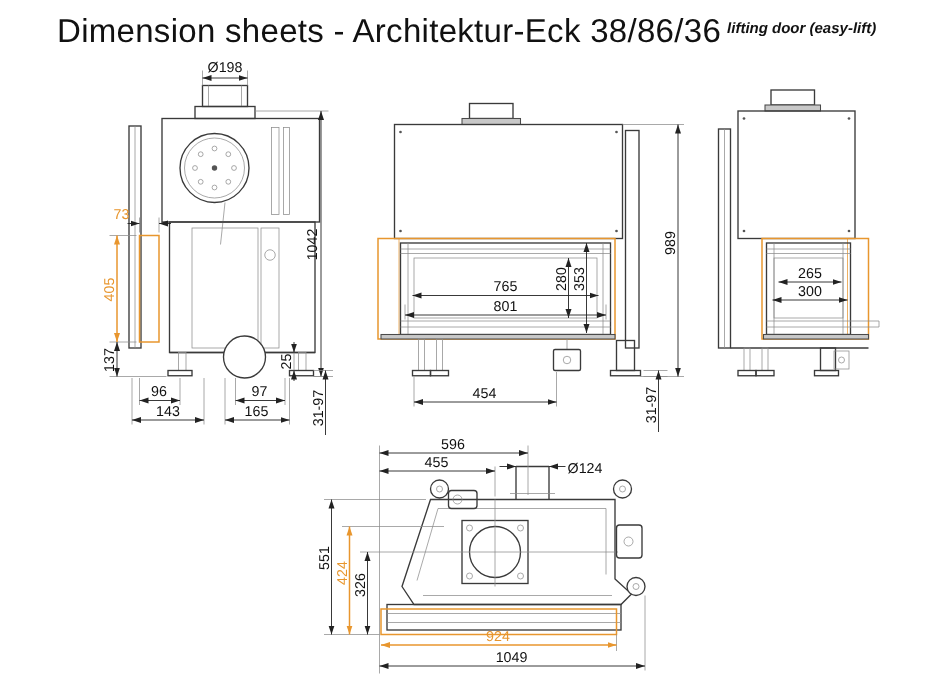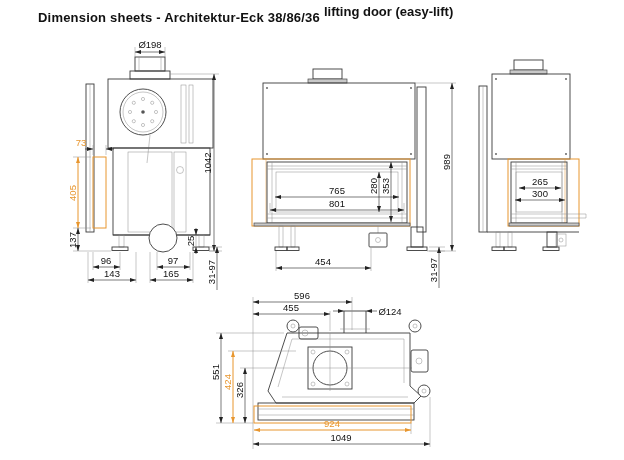--- a/index.html
+++ b/index.html
@@ -1,20 +1,20 @@
 <!DOCTYPE html>
 <html style="--highlight: #E8962E; --line: #3A3A3A;"><head>
 <meta charset="utf-8">
 <style>
   html,body{margin:0;padding:0;background:#fff;}
   .page{position:relative;width:624px;height:460px;background:#fff;overflow:hidden;
         font-family:"Liberation Sans",sans-serif;}
   .title{position:absolute;left:38px;top:8px;color:#111;white-space:nowrap;}
-  .title .main{font-size:13px;font-weight:bold;letter-spacing:.2px;}
-  .title .sup{font-size:13px;font-weight:bold;position:relative;top:-6px;margin-left:4px;}
+  .title .main{font-size:22px;font-weight:normal;letter-spacing:.2px;}
+  .title .sup{font-size:10px;font-weight:bold;position:relative;top:-6px;margin-left:4px;font-style:italic;}
   svg{position:absolute;left:0;top:0;}
   
   svg .s  {stroke:#3a3a3a;stroke-width:.9;fill:none;}
   svg .t  {stroke:#8c8c8c;stroke-width:.5;fill:none;}
   svg .d  {stroke:#222;stroke-width:.6;fill:none;}
   svg .o  {stroke:var(--highlight,#E8962E);stroke-width:1;fill:none;}
   svg .on {stroke:var(--highlight,#E8962E);stroke-width:.5;fill:none;}
   svg .g  {fill:#c8c8c8;stroke:#4a4a4a;stroke-width:.7;}
   svg .wf {fill:#fff;stroke:#3a3a3a;stroke-width:.9;}
   svg .dot{fill:#555;stroke:none;}

